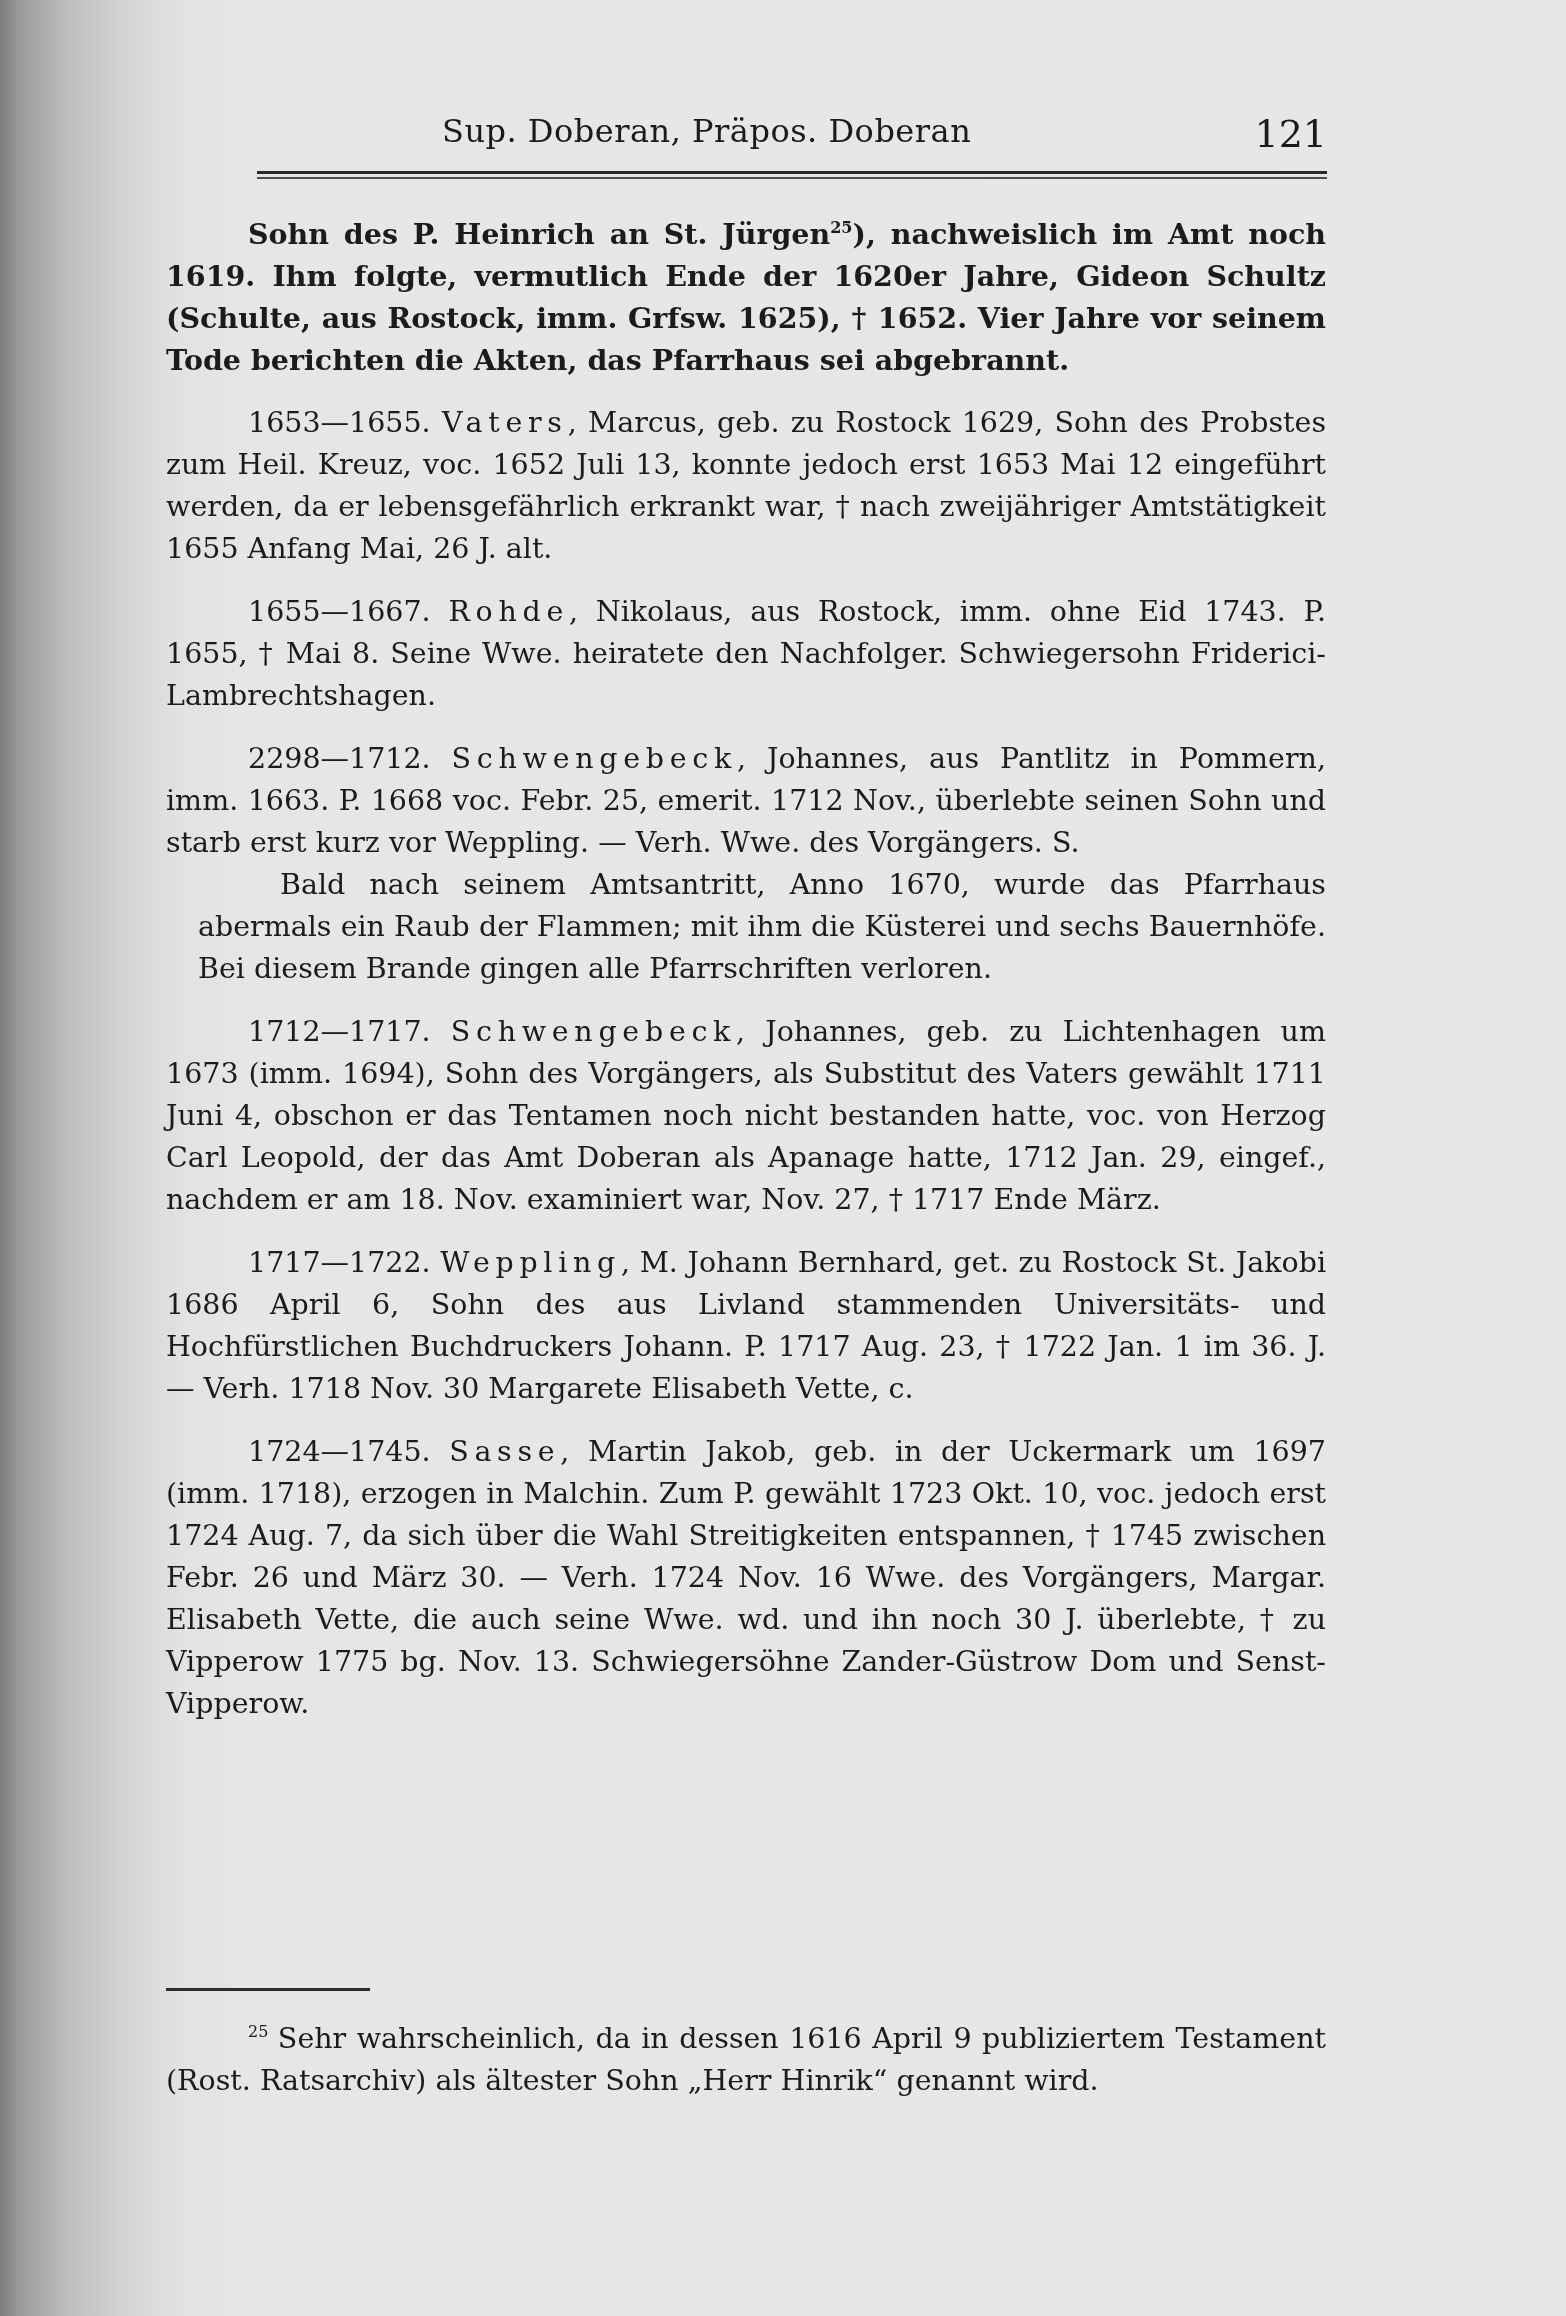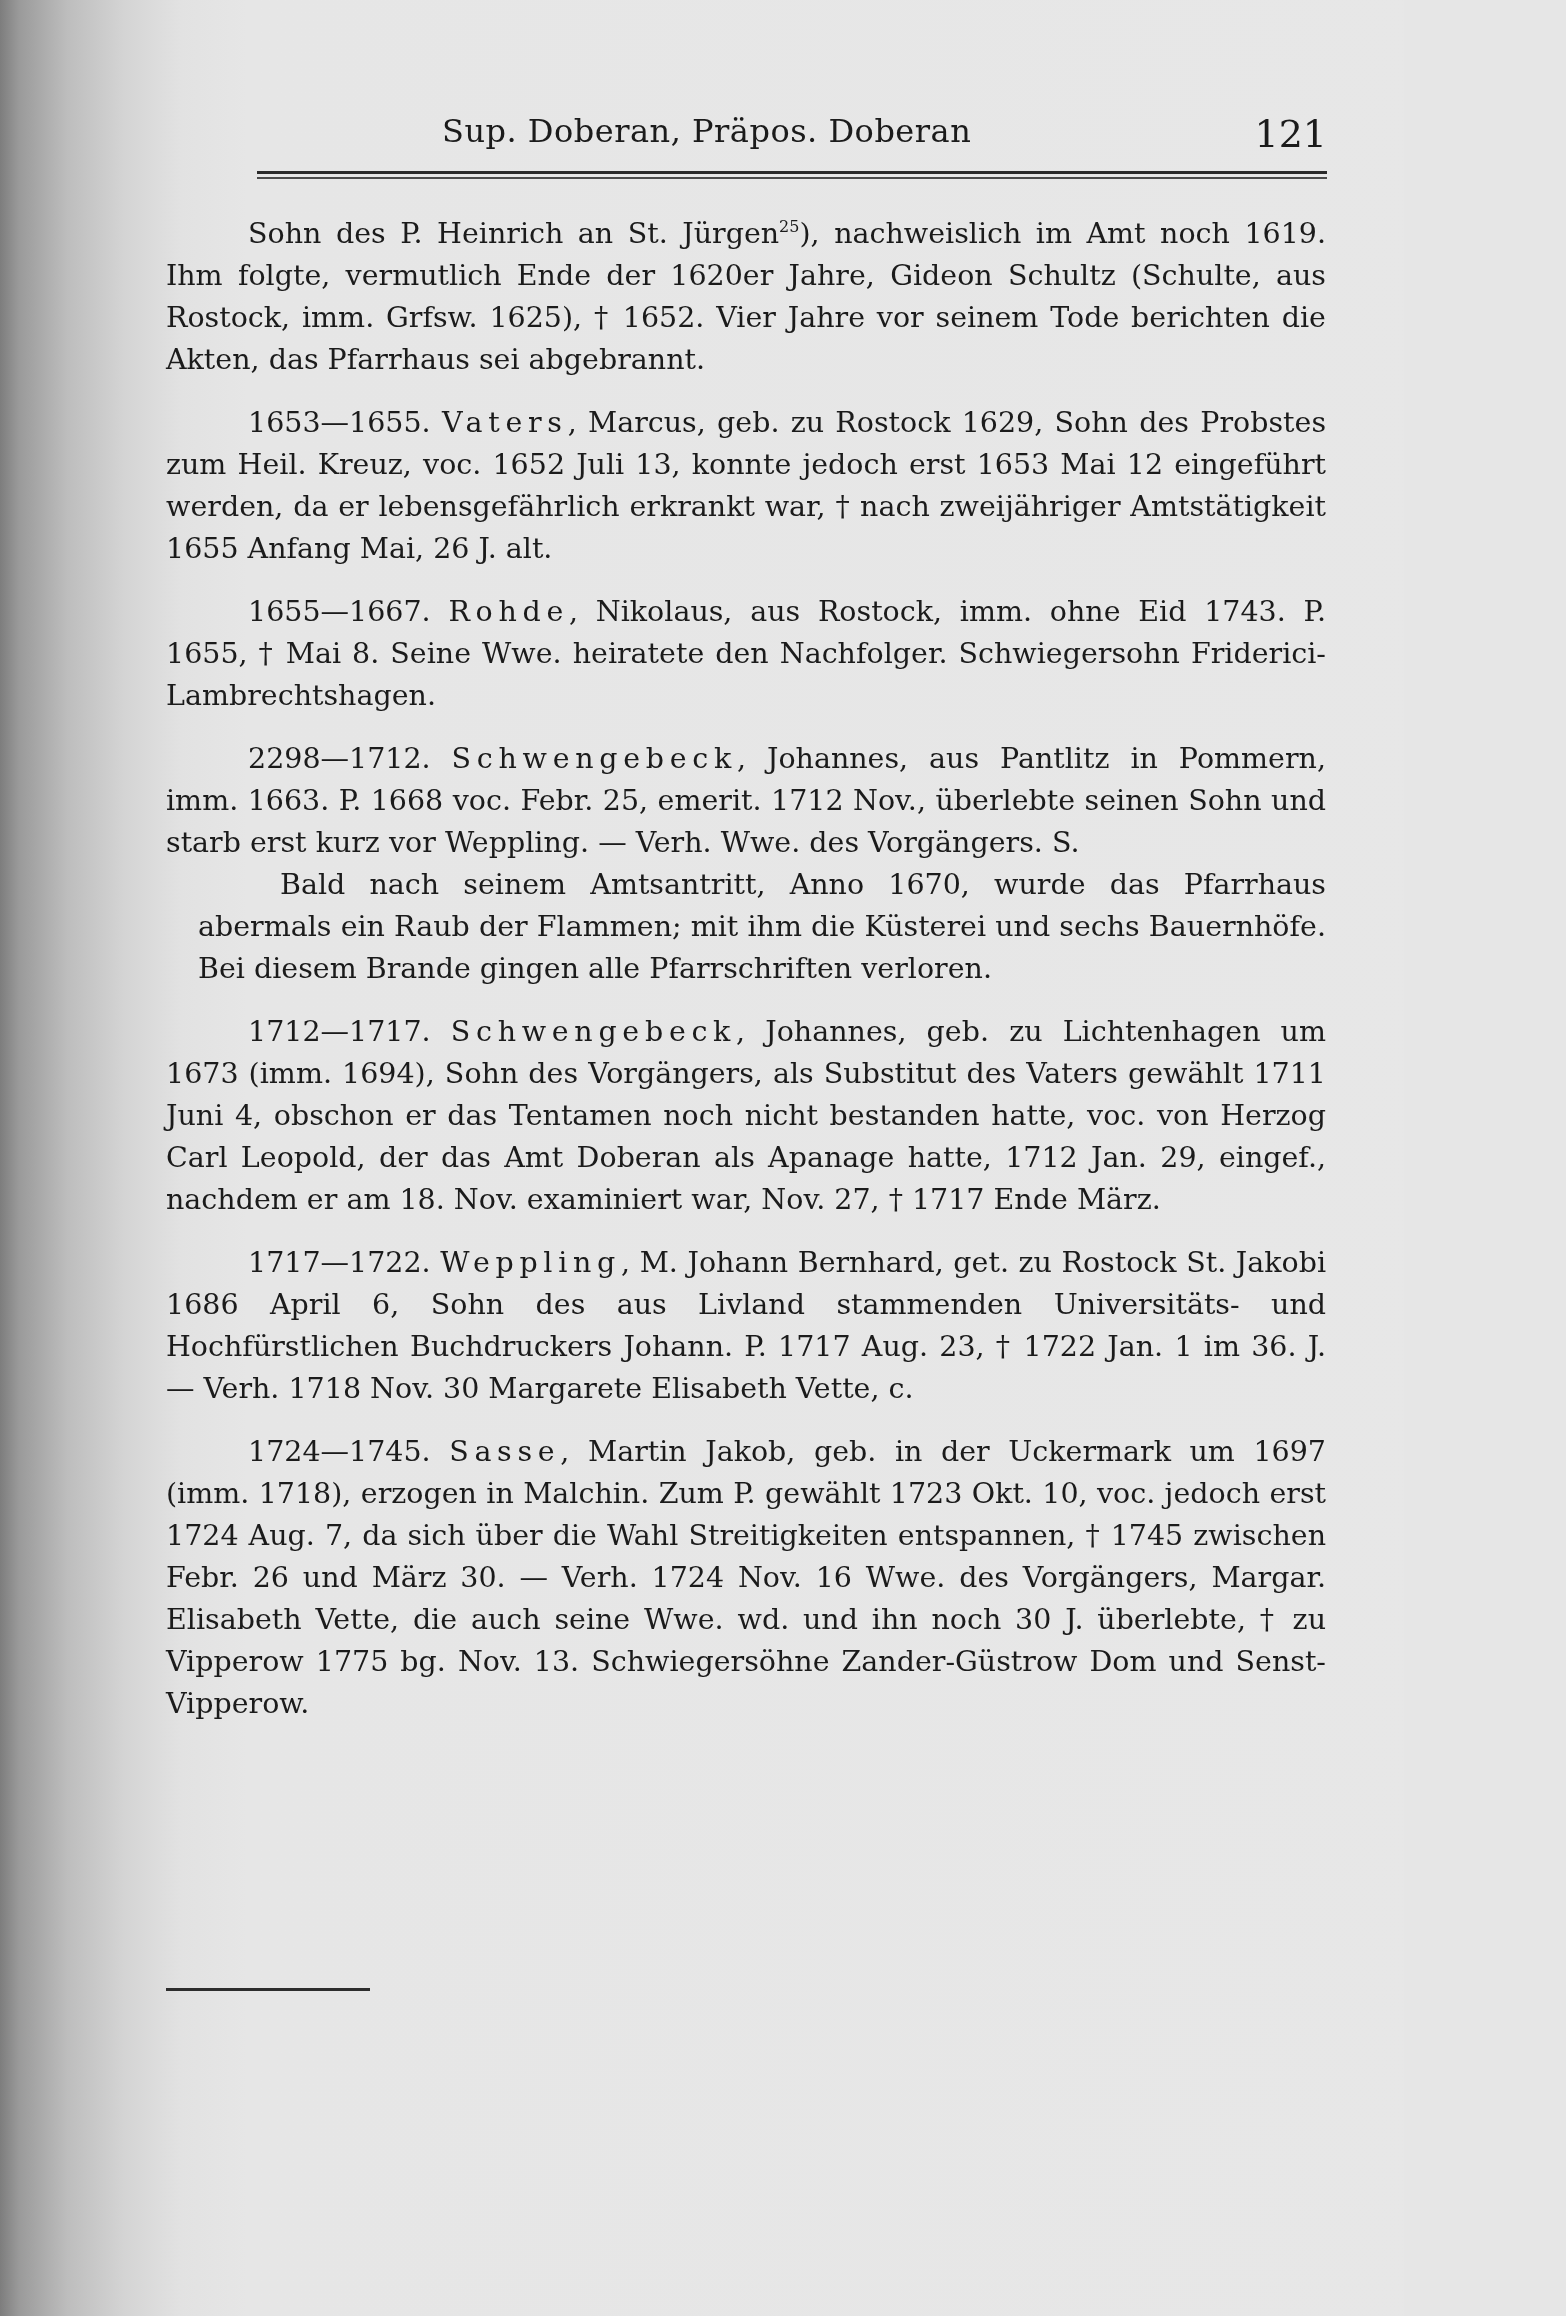--- a/index.html
+++ b/index.html
@@ -82,20 +82,21 @@
       font-size: 28.5px;
       line-height: 42px;
     }
     .para {
       margin: 0;
       text-align: justify;
       text-indent: 82px;
     }
     .para.first {
       text-indent: 82px;
+      font-weight: bold;
     }
     .para.gap {
       margin-top: 21px;
     }
     .para.cont {
       margin-top: 0;
       margin-left: 32px;
     }
     .name {
       letter-spacing: 5.7px;
@@ -162,15 +163,18 @@
     <p class="para gap"><span>1712—1717.</span> <span class="name">Schwengebeck</span><span>, Johannes, geb. zu Lichtenhagen um 1673 (imm. 1694), Sohn des Vorgängers, als Substitut des Vaters gewählt 1711 Juni 4, obschon er das Tentamen noch nicht bestanden hatte, voc. von Herzog Carl Leopold, der das Amt Doberan als Apanage hatte, 1712 Jan. 29, eingef., nachdem er am 18. Nov. examiniert war, Nov. 27, † 1717 Ende März.</span></p>
 
     <p class="para gap"><span>1717—1722.</span> <span class="name">Weppling</span><span>, M. Johann Bernhard, get. zu Rostock St. Jakobi 1686 April 6, Sohn des aus Livland stammenden Universitäts- und Hochfürstlichen Buchdruckers Johann. P. 1717 Aug. 23, † 1722 Jan. 1 im 36. J. — Verh. 1718 Nov. 30 Margarete Elisabeth Vette, c.</span></p>
 
     <p class="para gap"><span>1724—1745.</span> <span class="name">Sasse</span><span>, Martin Jakob, geb. in der Uckermark um 1697 (imm. 1718), erzogen in Malchin. Zum P. gewählt 1723 Okt. 10, voc. jedoch erst 1724 Aug. 7, da sich über die Wahl Streitigkeiten entspannen, † 1745 zwischen Febr. 26 und März 30. — Verh. 1724 Nov. 16 Wwe. des Vorgängers, Margar. Elisabeth Vette, die auch seine Wwe. wd. und ihn noch 30 J. überlebte, † zu Vipperow 1775 bg. Nov. 13. Schwiegersöhne Zander-Güstrow Dom und Senst-Vipperow.</span></p>
 
   </div>
 
   <div class="footnote-rule"></div>
 
+  <div class="footnotes">
+    <p class="footnote"><span class="fn-mark">25</span><span>Sehr wahrscheinlich, da in dessen 1616 April 9 publiziertem Testament (Rost. Ratsarchiv) als ältester Sohn „Herr Hinrik“ genannt wird.</span></p>
+  </div>
 
 </div>
 
 
 </body></html>

